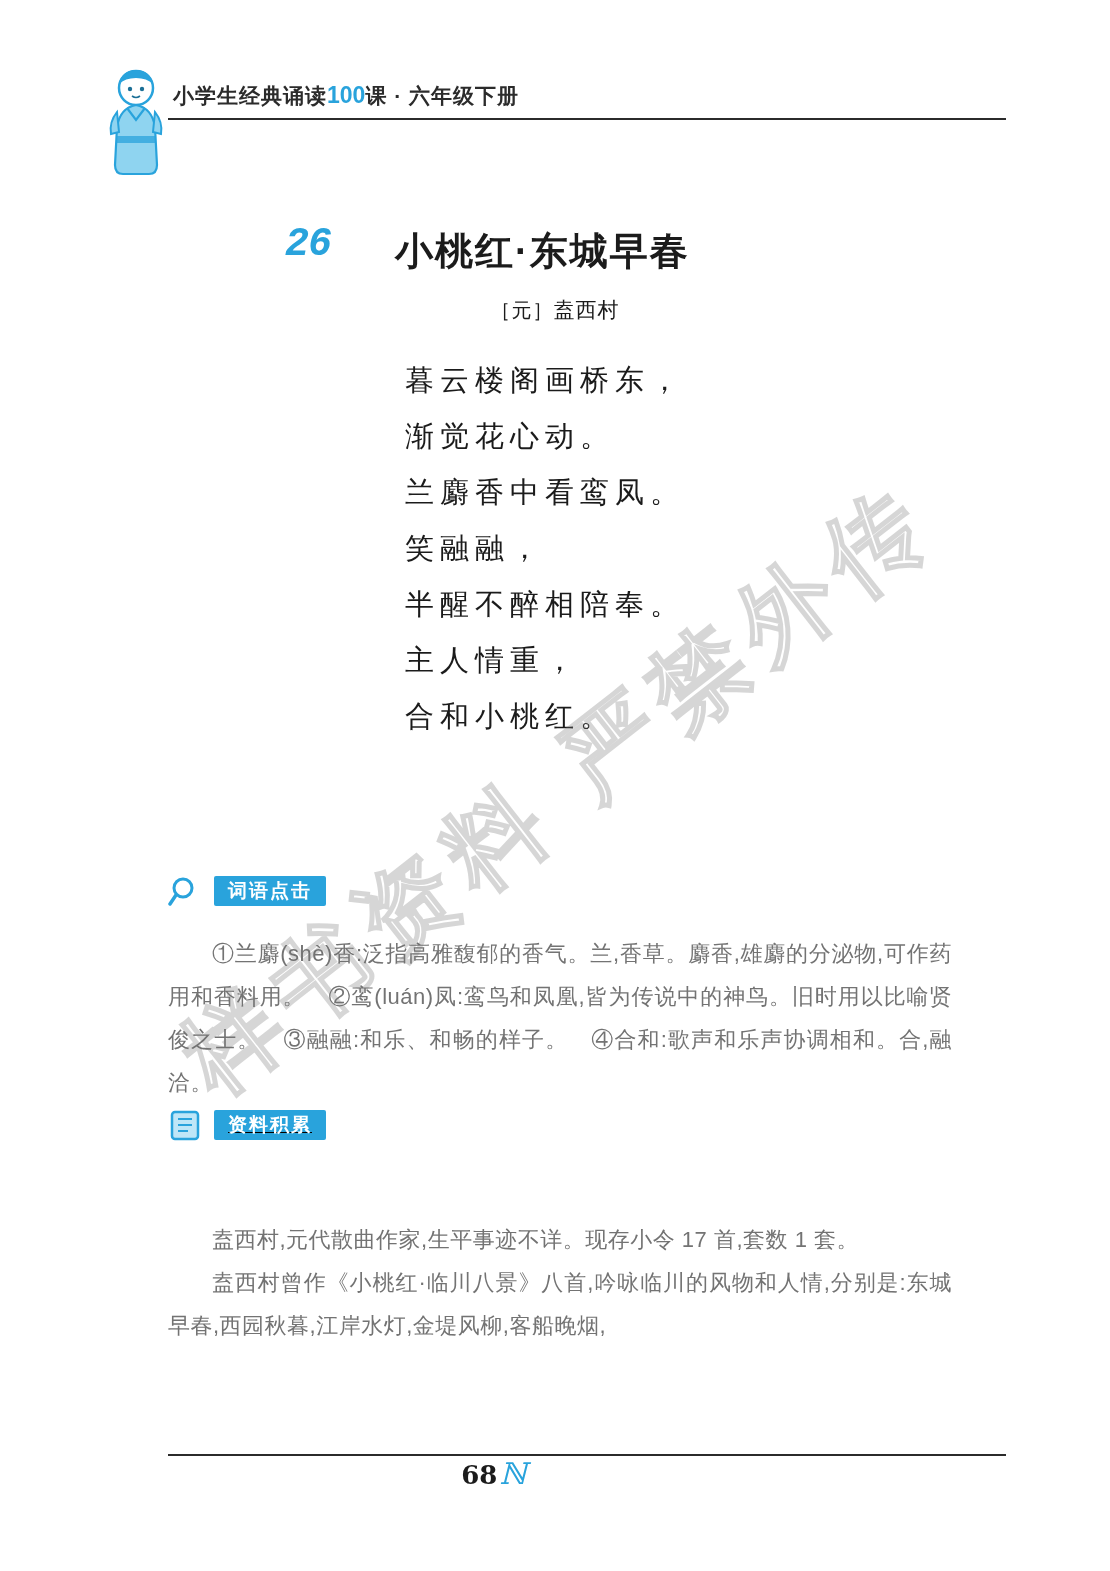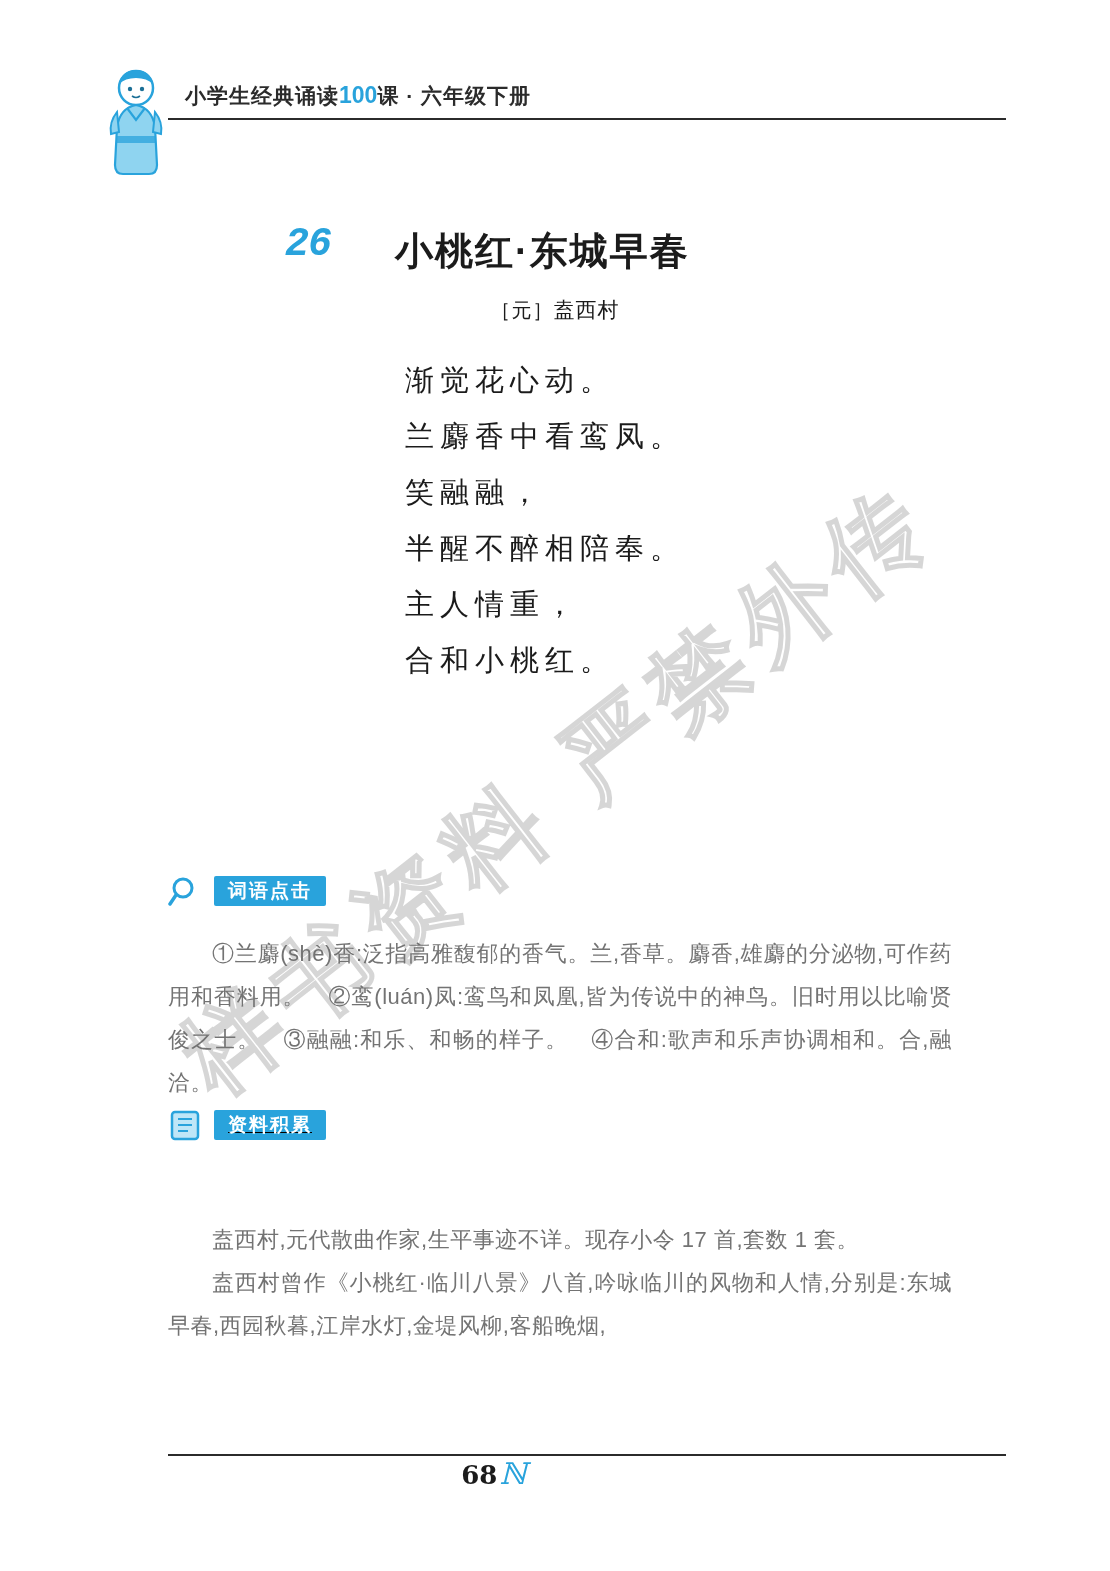--- a/index.html
+++ b/index.html
@@ -12,21 +12,21 @@
     background: #ffffff;
     font-family: "Liberation Sans", sans-serif;
     position: relative;
     overflow: hidden;
   }
 
   
   .page-header {
     position: absolute;
     top: 62px;
-    left: 117px;
+    left: 105px;
     width: 900px;
     height: 50px;
     display: flex;
     align-items: flex-start;
   }
   .header-title {
     font-size: 21px;
     font-weight: bold;
     color: #2b2b2b;
     letter-spacing: 1px;
@@ -237,20 +237,21 @@
 </div>
 <div class="header-rule"></div>
 
 <div class="lesson-no">26</div>
 <div class="lesson-title">小桃红·东城早春</div>
 <div class="author-line">
   <span class="dyn">［元］</span><span>盍西村</span>
 </div>
 
 <div class="poem">
+  <div class="poem-line">暮云楼阁画桥东，</div>
   <div class="poem-line">渐觉花心动。</div>
   <div class="poem-line">兰麝香中看鸾凤。</div>
   <div class="poem-line">笑融融，</div>
   <div class="poem-line">半醒不醉相陪奉。</div>
   <div class="poem-line">主人情重，</div>
   <div class="poem-line">合和小桃红。</div>
 </div>
 
 <div class="watermark">样书资料 严禁外传</div>
 

